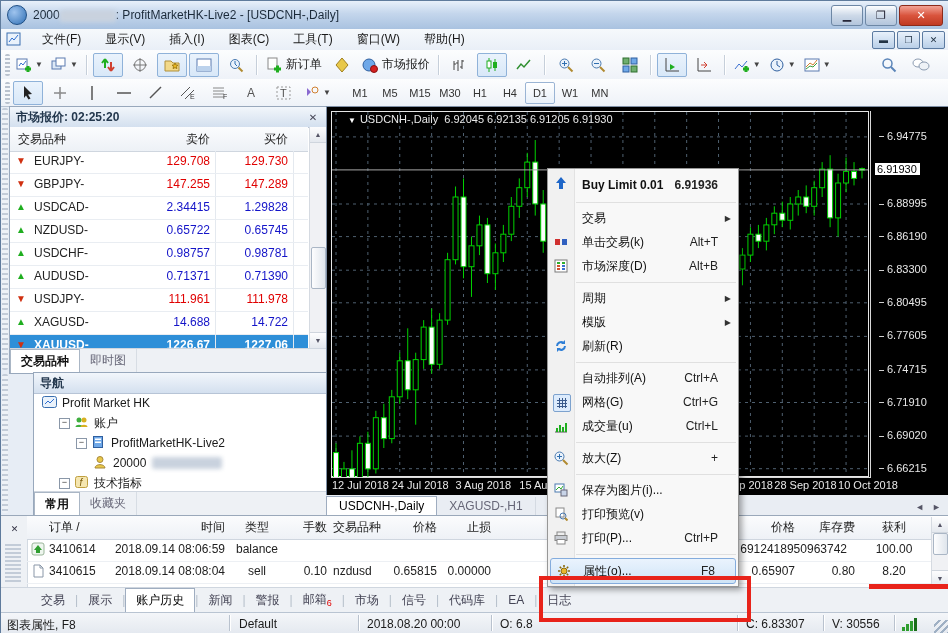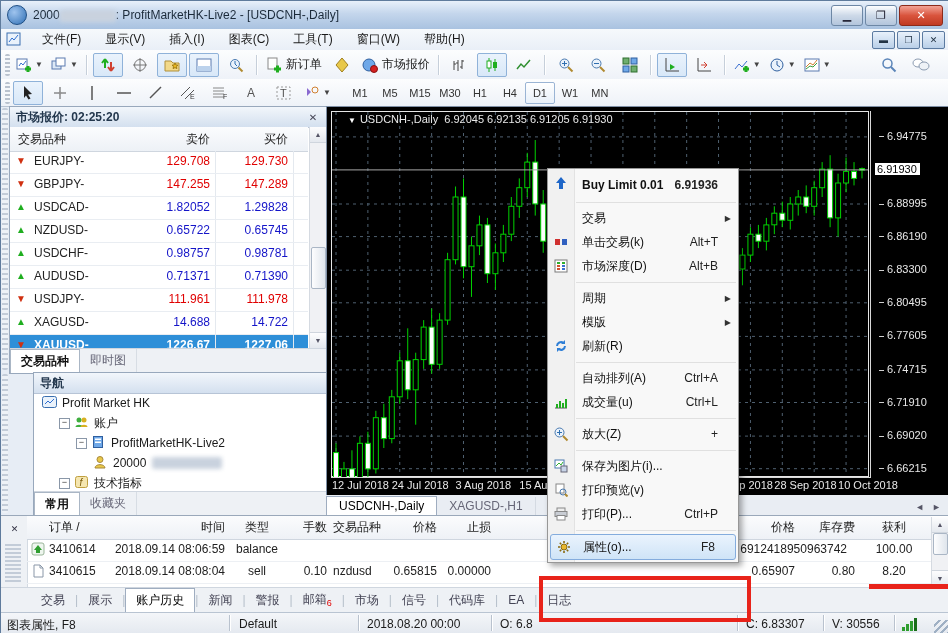--- a/index.html
+++ b/index.html
@@ -425,21 +425,21 @@
           <span class="arr" style="color:#d03010">▼</span>
           <span class="sym">GBPJPY-</span>
           <span class="bid mw-red">147.255</span>
           <span class="ask mw-red">147.289</span>
         </div>
         <div class="mwrow">
           <span class="cdiv" style="right:92px"></span>
           <span class="cdiv" style="right:14px"></span>
           <span class="arr" style="color:#1fae1f">▲</span>
           <span class="sym">USDCAD-</span>
-          <span class="bid mw-blue">1.82052</span>
+          <span class="bid mw-blue">2.34415</span>
           <span class="ask mw-blue">1.29828</span>
         </div>
         <div class="mwrow">
           <span class="cdiv" style="right:92px"></span>
           <span class="cdiv" style="right:14px"></span>
           <span class="arr" style="color:#1fae1f">▲</span>
           <span class="sym">NZDUSD-</span>
           <span class="bid mw-blue">0.65722</span>
           <span class="ask mw-blue">0.65745</span>
         </div>
@@ -923,20 +923,29 @@
           </svg>
         </span>
         <span class="mi-label">刷新(R)</span>
       </div>
       <div class="msep"></div>
       <div class="mi">
         <span class="mi-label">自动排列(A)</span>
         <span class="mi-short">Ctrl+A</span>
       </div>
       <div class="mi">
+        <span class="mi-icon checked">
+          <svg width="14" height="14">
+            <path d="M2 4.5h10M2 7.5h10M2 10.5h10M4.5 2v10M7.5 2v10M10.5 2v10" stroke="#3a5a8c"></path>
+          </svg>
+        </span>
+        <span class="mi-label">网格(G)</span>
+        <span class="mi-short">Ctrl+G</span>
+      </div>
+      <div class="mi">
         <span class="mi-icon">
           <svg width="14" height="14">
             <path d="M1 13h12" stroke="#555"></path>
             <rect x="2" y="9" width="2" height="4" fill="#1fae1f"></rect>
             <rect x="5" y="6" width="2" height="7" fill="#1fae1f"></rect>
             <rect x="8" y="8" width="2" height="5" fill="#1fae1f"></rect>
             <rect x="11" y="4" width="2" height="9" fill="#1fae1f"></rect>
           </svg>
         </span>
         <span class="mi-label">成交量(u)</span>

